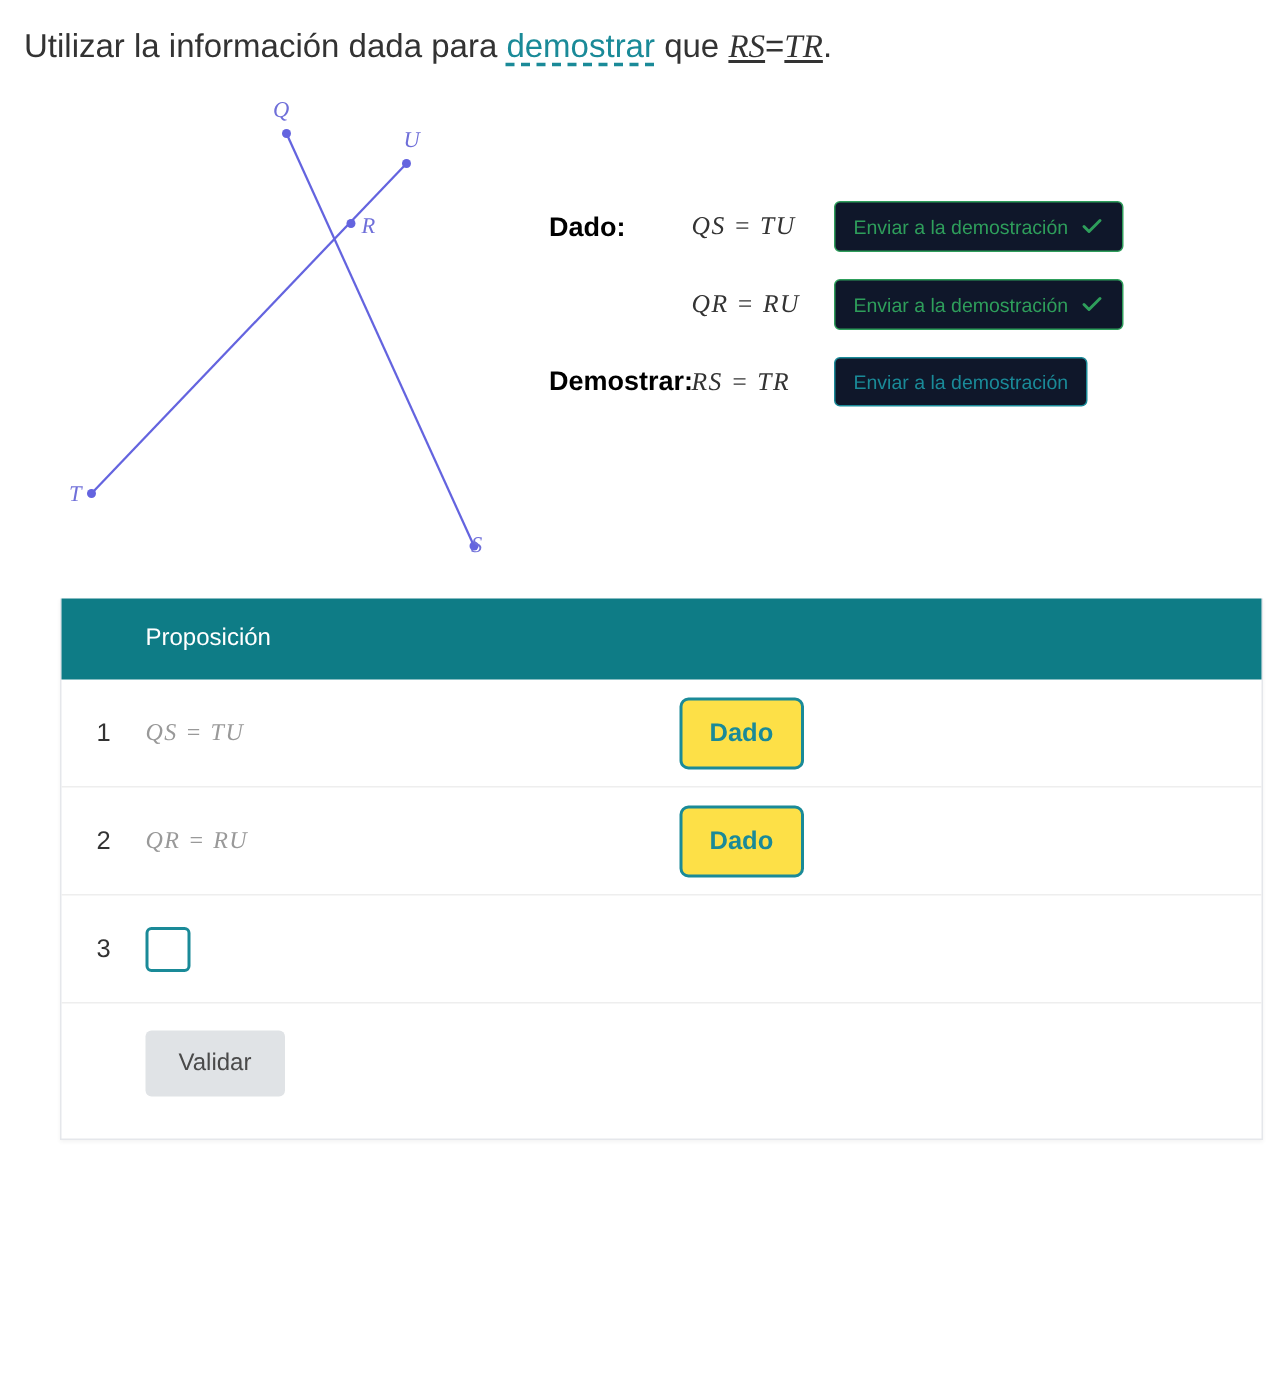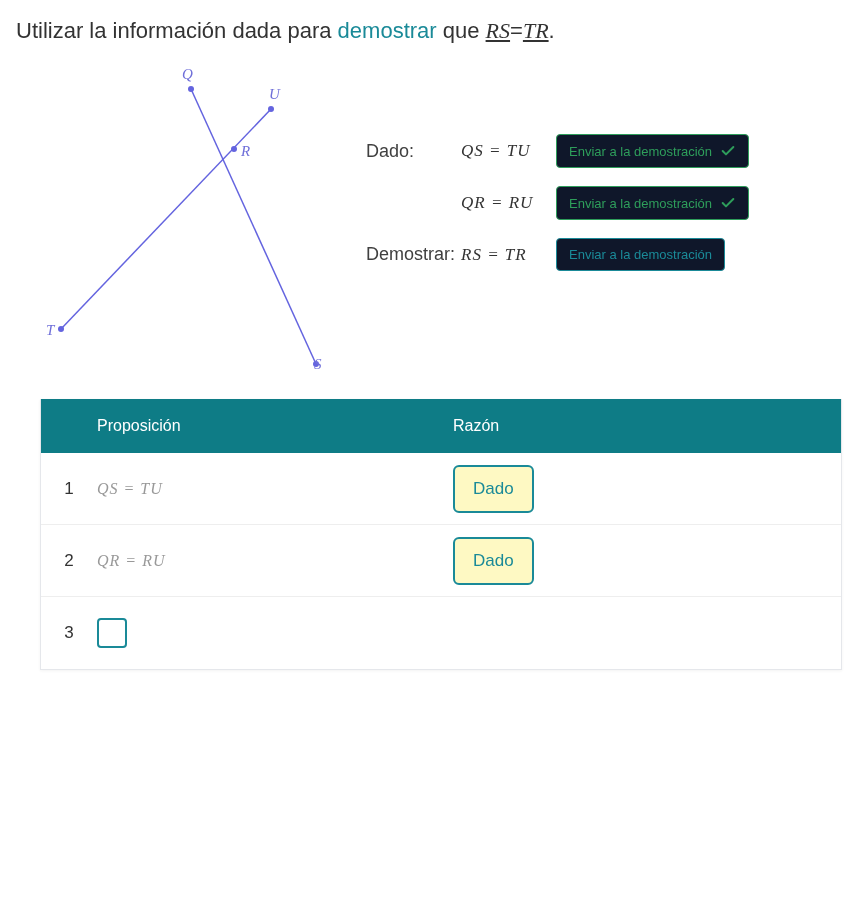--- a/index.html
+++ b/index.html
@@ -13,20 +13,21 @@
     }
     .prompt {
       font-size: 22px;
       color: #333;
       margin-top: 18px;
       margin-bottom: 20px;
       font-weight: 400;
     }
     .prompt .link {
       color: #1a8a98;
+      text-decoration: underline;
       text-decoration-style: dashed;
       text-underline-offset: 4px;
     }
     .mathit {
       font-style: italic;
       font-family: 'Times New Roman', serif;
       text-decoration: underline;
     }
     .top-area {
       display: flex;
@@ -52,21 +53,22 @@
       padding-top: 70px;
     }
     .given-row {
       display: flex;
       align-items: center;
       margin-bottom: 18px;
     }
     .given-label {
       width: 95px;
       font-size: 18px;
-      color: #404040;
+      color: #000000;
+      font-weight: bold;
     }
     .given-eq {
       width: 95px;
       font-family: 'Times New Roman', serif;
       font-style: italic;
       font-size: 17px;
       color: #333;
       letter-spacing: 1px;
     }
     .send-btn {
@@ -116,25 +118,25 @@
       font-family: 'Times New Roman', serif;
       font-style: italic;
       font-size: 16px;
       color: #999;
       letter-spacing: 1px;
     }
     .row-reason { padding-left: 12px; }
     .reason-btn {
       border: 2px solid #1a8a98;
       color: #1a8a98;
-      background: #fef9c3;
+      background: #fde047;
       border-radius: 6px;
       padding: 12px 18px;
       font-size: 17px;
-      font-weight: 400;
+      font-weight: 700;
       cursor: pointer;
     }
     .prop-input {
       width: 30px;
       height: 30px;
       border: 2px solid #1a8a98;
       border-radius: 4px;
       background: #fff;
     }
     .validate-row {
@@ -203,21 +205,20 @@
       <button class="send-btn">
         <span>Enviar a la demostración</span>
       </button>
     </div>
   </div>
 </div>
 
 <div class="proof-table">
   <div class="proof-header">
     <div class="hdr-prop">Proposición</div>
-    <div class="hdr-reason">Razón</div>
   </div>
 
   <div class="proof-row">
     <div class="row-num">1</div>
     <div class="row-prop">QS = TU</div>
     <div class="row-reason">
       <button class="reason-btn">Dado</button>
     </div>
   </div>
 
@@ -229,13 +230,16 @@
     </div>
   </div>
 
   <div class="proof-row">
     <div class="row-num">3</div>
     <div class="row-prop">
       <div class="prop-input"></div>
     </div>
   </div>
 
+  <div class="validate-row">
+    <button class="validate-btn">Validar</button>
+  </div>
 </div>
 
 </body></html>

